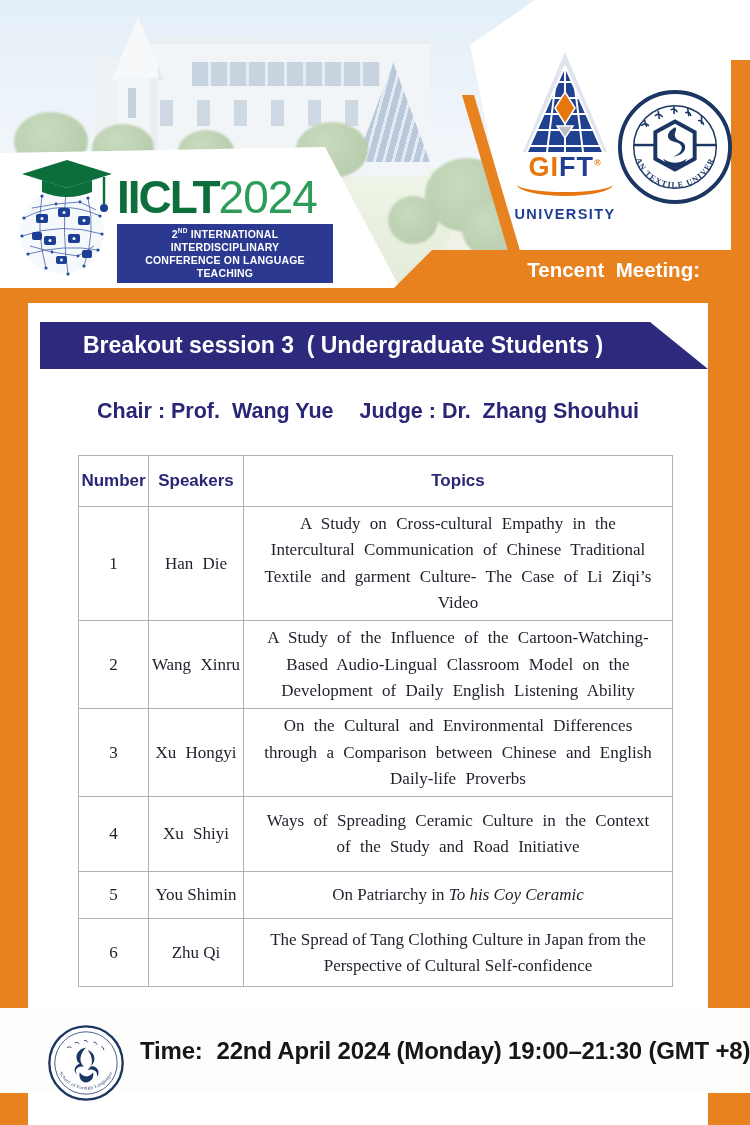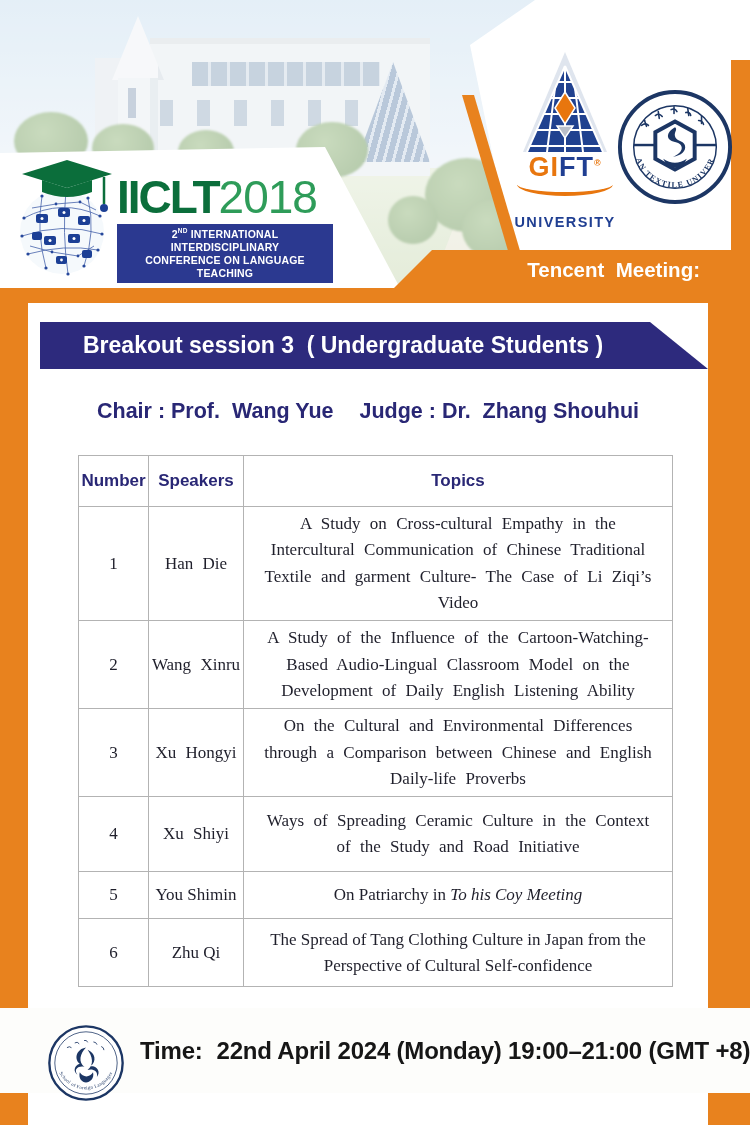--- a/index.html
+++ b/index.html
@@ -38,21 +38,21 @@
             font-weight:700;font-size:10.5px;line-height:1.25;text-align:center;padding:3px 2px;letter-spacing:.2px;}
   .conf-box sup{font-size:6.5px;}
 
   
   .gift{position:absolute;left:505px;top:52px;width:120px;height:165px;text-align:center;}
   .gift-text{font-weight:900;font-size:27px;letter-spacing:1px;line-height:1;margin-top:2px;}
   .gift-text .go{color:#e8760e;}
   .gift-text .gb{color:#203f92;}
   .gift-text .reg{font-size:9px;color:#e8760e;vertical-align:super;}
   .gift-swoosh{width:96px;height:10px;margin:1px auto 0;border-bottom:4px solid #e8760e;border-radius:0 0 60% 60%/0 0 100% 100%;}
-  .gift-univ{color:#203f92;font-weight:800;font-size:14.5px;letter-spacing:1.4px;margin-top:18px;text-align:center;}
+  .gift-univ{color:#203f92;font-weight:800;font-size:14.5px;letter-spacing:1.4px;margin-top:10px;text-align:center;}
 
   .wtu{position:absolute;left:616px;top:88px;width:118px;height:118px;}
   .sfl{position:absolute;left:47px;top:16px;width:78px;height:78px;}
 
   
   .tencent{position:absolute;left:0;top:250px;width:750px;height:40px;background:var(--orange,#e8821e);
            clip-path:polygon(432px 0,750px 0,750px 40px,392px 40px);
            color:#fff;font-weight:700;font-size:20.5px;line-height:40px;text-align:right;padding-right:0;box-sizing:border-box;}
   .tencent .inner{margin-right:50px;display:inline-flex;gap:12px;white-space:pre;}
 
@@ -163,21 +163,21 @@
             <circle cx="49.5" cy="102" r="1.4"></circle>
         </g>
 
         <g>
           <polygon points="55,2 100,16 55,30 10,16" fill="#0b6e3b"></polygon>
           <path d="M30,22 L30,34 Q55,44 80,34 L80,22 L55,30 Z" fill="#0b6e3b"></path>
           <line x1="92" y1="19" x2="92" y2="46" stroke="#0b6e3b" stroke-width="2.5"></line>
           <circle cx="92" cy="50" r="4" fill="#1c3f95"></circle>
         </g>
       </svg>
-      <div class="iiclt-text"><span class="g1">IICLT</span><span class="g2">2018</span></div>
+      <div class="iiclt-text"><span class="g1">IICLT</span><span class="g2">2024</span></div>
       <div class="conf-box">
         <div><span>2</span><sup>ND</sup><span> INTERNATIONAL INTERDISCIPLINARY</span></div>
         <div>CONFERENCE ON LANGUAGE TEACHING</div>
       </div>
     </div>
 
     <div class="gift">
       <svg width="96" height="100" viewBox="0 0 96 100" style="display:block;margin:0 auto;">
         <polygon points="48,0 90,100 6,100" fill="#dfe5ee"></polygon>
         <polygon points="48,14 86,100 10,100" fill="#20418f"></polygon>
@@ -271,21 +271,21 @@
             <td class="topic"><span>On the Cultural and Environmental Differences through a Comparison between Chinese and English Daily-life Proverbs</span></td>
           </tr>
           <tr>
             <td class="num">4</td>
             <td class="spk">Xu Shiyi</td>
             <td class="topic"><span>Ways of Spreading Ceramic Culture in the Context of the Study and Road Initiative</span></td>
           </tr>
           <tr>
             <td class="num">5</td>
             <td class="spk">You Shimin</td>
-            <td class="topic"><span>On Patriarchy in </span><span class="it">To his Coy Meeting</span></td>
+            <td class="topic"><span>On Patriarchy in </span><span class="it">To his Coy Ceramic</span></td>
           </tr>
           <tr>
             <td class="num">6</td>
             <td class="spk">Zhu Qi</td>
             <td class="topic"><span>The Spread of Tang Clothing Culture in Japan from the Perspective of Cultural Self-confidence</span></td>
           </tr>
         </tbody>
     </table>
   </div>
 
@@ -307,17 +307,17 @@
         <path d="M52,33 c10,4 12,15 4,21 c9,0 13,8 8,14 c2,-9 -7,-11 -12,-9 c9,-7 6,-18 0,-26 z"></path>
         <path d="M42,62 c4,7 13,7 17,0 c2,8 -4,13 -9,13 c-5,0 -10,-5 -8,-13 z"></path>
       </g>
       <path d="M14,58 A38,38 0 0 0 86,58" fill="none" id="sflArc"></path>
       <text font-size="6.2" fill="#1c3664" letter-spacing="0.4" font-family="Liberation Serif,serif">
         <textPath href="#sflArc" startOffset="50%" text-anchor="middle">School of Foreign Languages</textPath>
       </text>
     </svg>
     <div class="time-line">
       <span>Time:</span>
-      <span>22nd April 2024 (Monday) 19:00–21:00 (GMT +8)</span>
+      <span>22nd April 2024 (Monday) 19:00–21:30 (GMT +8)</span>
     </div>
   </div>
 
 </div>
 
 </body></html>

